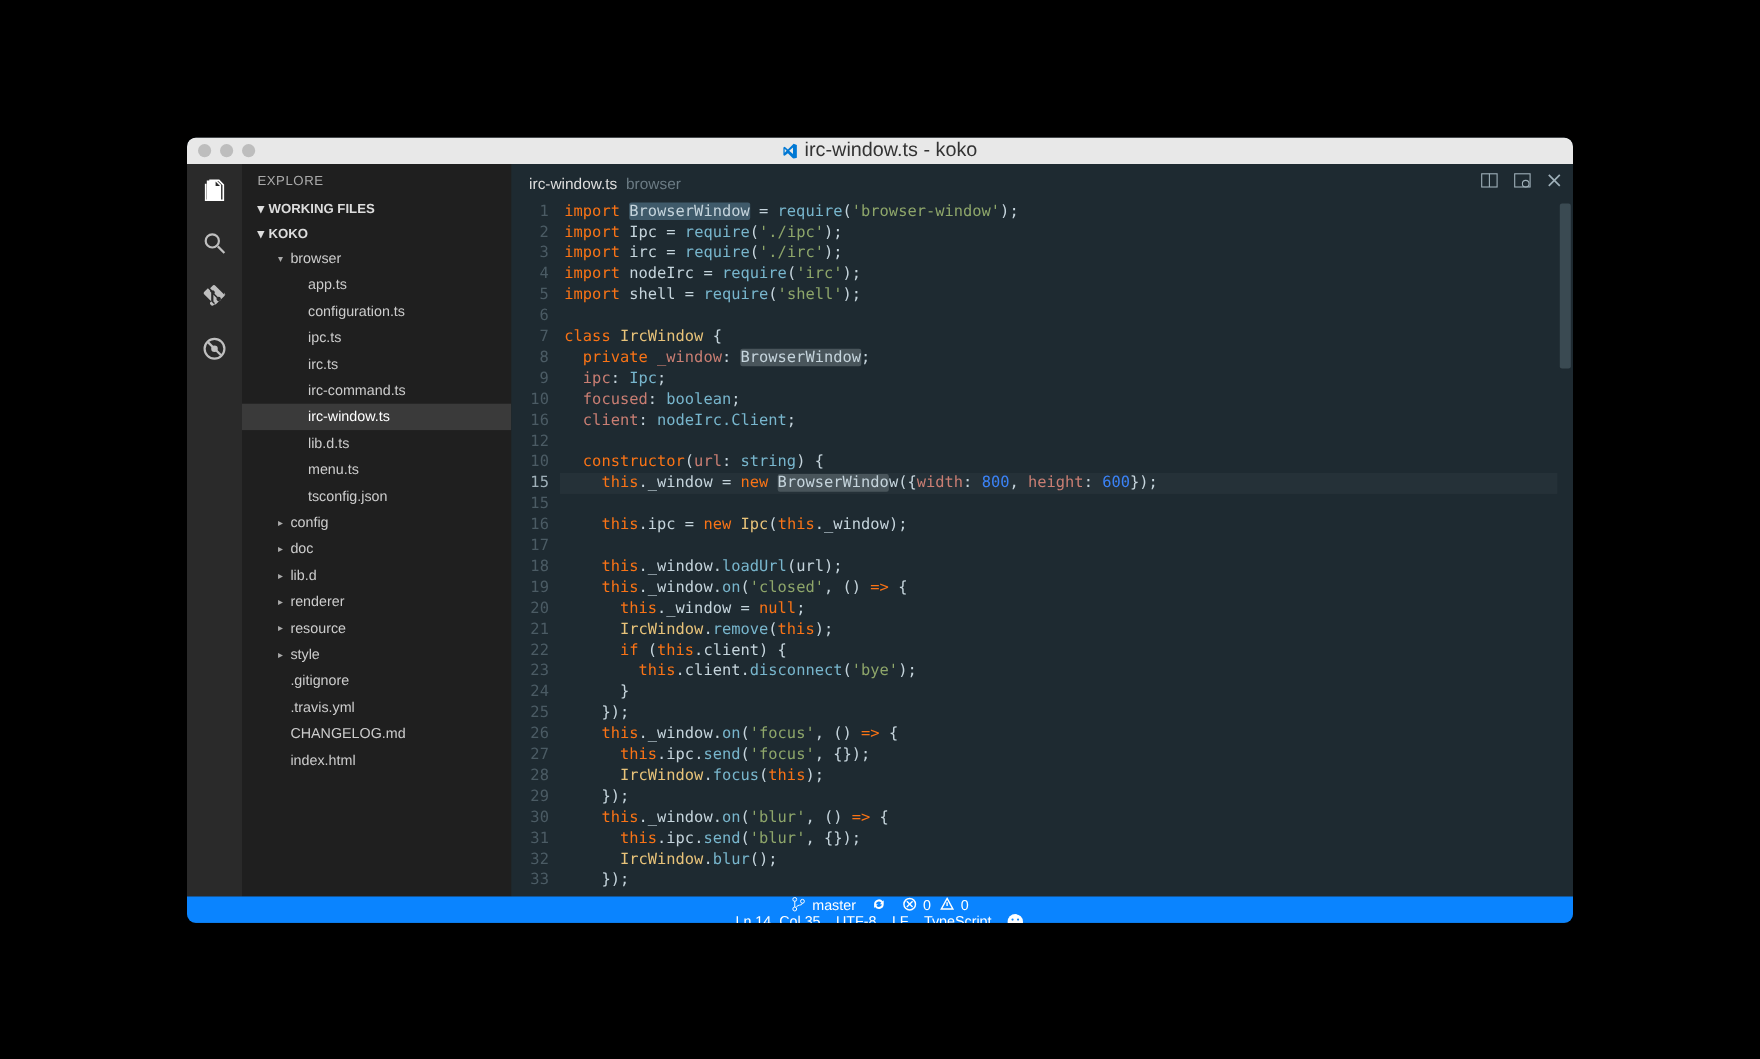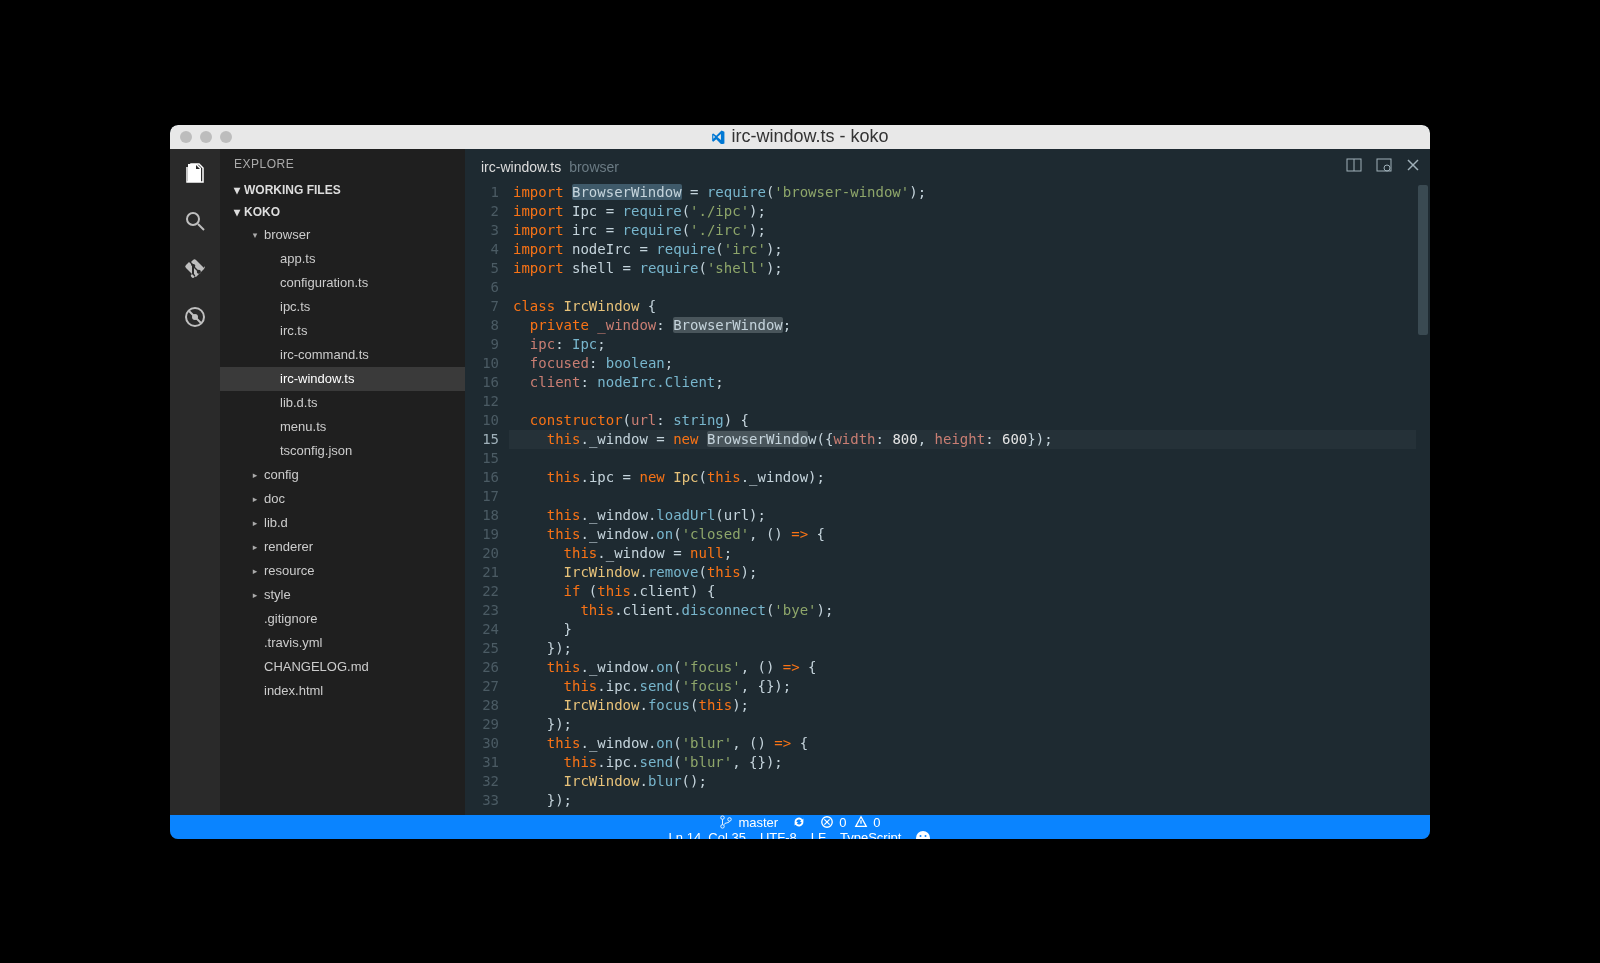--- a/index.html
+++ b/index.html
@@ -87,21 +87,21 @@
 }
 .code .row { height: 19px; padding-left: 4px; }
 .code .row.hl { background: rgba(255,255,255,0.035); }
 .scrollbar-v { width: 14px; background: transparent; position: relative; }
 .scrollbar-thumb { position: absolute; right: 2px; top: 6px; width: 10px; height: 150px; background: #3a4a52; border-radius: 2px; }
 
 .kw { color: #f97316; }
 .cl { color: #e8c37a; margin-top: 32px; }
 .fn { color: #78b6cd; }
 .str { color: #8ea66a; }
-.num { color: #e5e5e5; }
+.num { color: #3b82f6; }
 .pn { color: #c5d4dc; }
 .id { color: #c5d4dc; }
 .pr { color: #c97e73; }
 .ty { color: #78b6cd; }
 .sel { background: #3f5a6a; border-radius: 2px; }
 .sel2 { background: #49555b; border-radius: 2px; }
 .statusbar {
   height: 24px; background: #0a84ff; color: #fff;
   display: flex; align-items: center; justify-content: space-between;
   font-size: 13px; padding: 0 12px; flex-direction: column;

